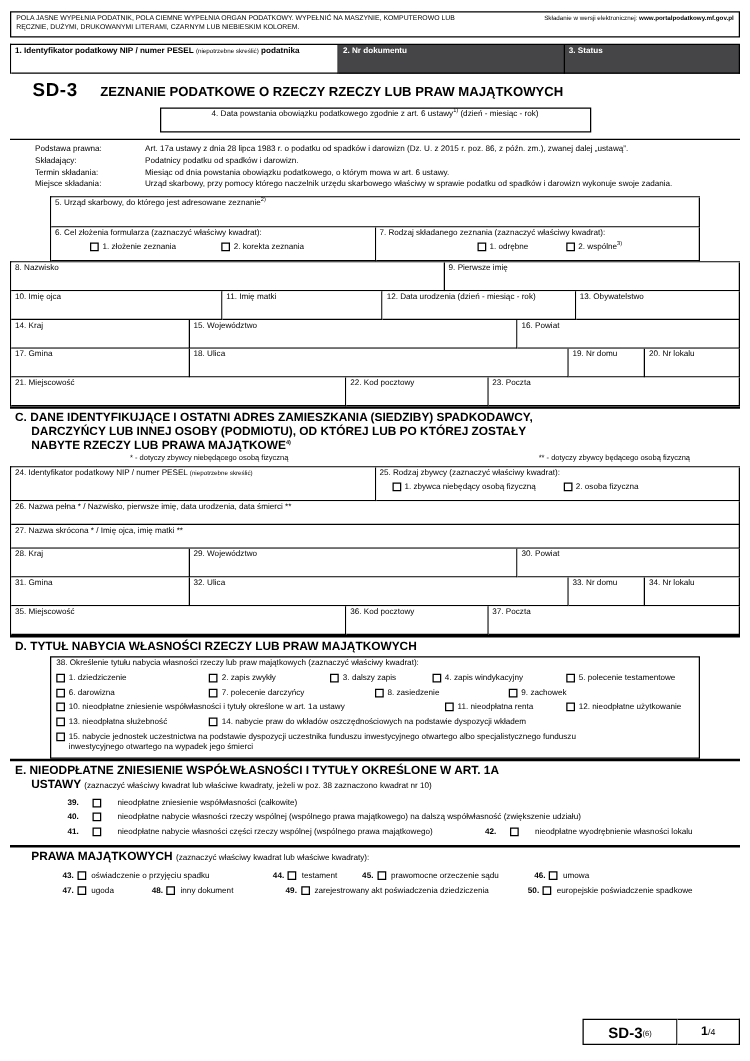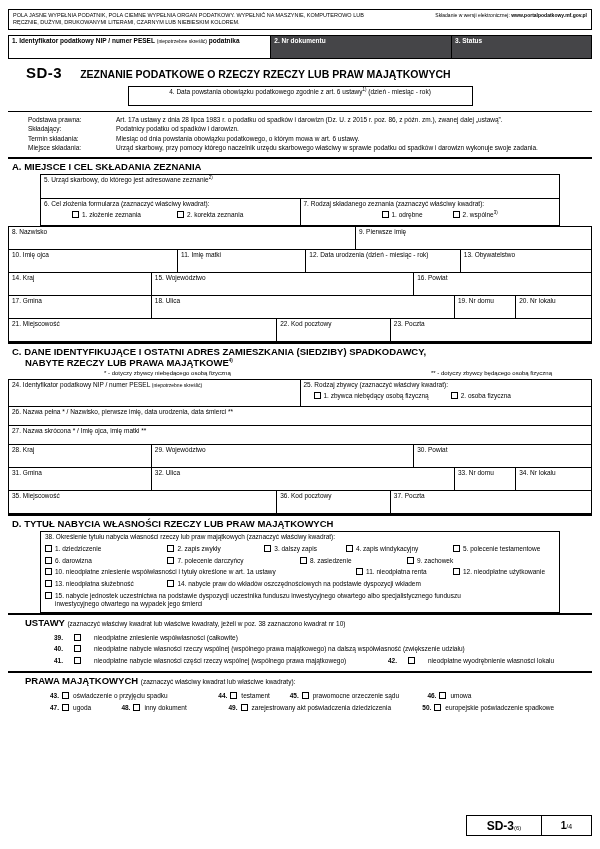--- a/index.html
+++ b/index.html
@@ -116,23 +116,20 @@
     <div class="legal-row">
       <span class="legal-label">Termin składania:</span>
       <span class="legal-text">Miesiąc od dnia powstania obowiązku podatkowego, o którym mowa w art. 6 ustawy.</span>
     </div>
     <div class="legal-row">
       <span class="legal-label">Miejsce składania:</span>
       <span class="legal-text">Urząd skarbowy, przy pomocy którego naczelnik urzędu skarbowego właściwy w sprawie podatku od spadków i darowizn wykonuje swoje zadania.</span>
     </div>
   </div>
 
-  <div class="sech">
-    <span>A. MIEJSCE I CEL SKŁADANIA ZEZNANIA</span>
-  </div>
   <div class="grid inset">
     <div class="row" style="height:24px">
       <div class="cell" style="width:100%">
         <span class="cl"><span>5. Urząd skarbowy, do którego jest adresowane zeznanie</span><span class="sup">2)</span></span>
       </div>
     </div>
     <div class="row" style="height:27px">
       <div class="cell" style="width:50%">
         <span class="cl">6. Cel złożenia formularza (zaznaczyć właściwy kwadrat):</span>
         <div class="opts" style="padding-left:28px;gap:36px">
@@ -218,20 +215,21 @@
           <span class="cl">22. Kod pocztowy</span>
         </div>
       <div class="cell" style="width:34.5%">
           <span class="cl">23. Poczta</span>
         </div>
     </div>
   </div>
 
   <div class="sech">
     <span>C. DANE IDENTYFIKUJĄCE I OSTATNI ADRES ZAMIESZKANIA (SIEDZIBY) SPADKODAWCY,</span>
+    <span class="ind">DARCZYŃCY LUB INNEJ OSOBY (PODMIOTU), OD KTÓREJ LUB PO KTÓREJ ZOSTAŁY</span>
     <span class="ind"><span>NABYTE RZECZY LUB PRAWA MAJĄTKOWE</span><span class="sup">4)</span></span>
     <span class="cnotes">
       <span>* - dotyczy zbywcy niebędącego osobą fizyczną</span>
       <span>** - dotyczy zbywcy będącego osobą fizyczną</span>
     </span>
   </div>
   <div class="grid">
     <div class="row" style="height:27px">
       <div class="cell" style="width:50%">
         <span class="cl"><span>24. Identyfikator podatkowy NIP / numer PESEL</span>
@@ -370,20 +368,21 @@
     </div>
     <div class="orow">
       <span class="opt" style="width:100%">
           <span class="cbx"></span>
           <span style="max-width:440px">15. nabycie jednostek uczestnictwa na podstawie dyspozycji uczestnika funduszu inwestycyjnego otwartego albo specjalistycznego funduszu inwestycyjnego otwartego na wypadek jego śmierci</span>
         </span>
     </div>
   </div>
 
   <div class="sech">
+    <span>E. NIEODPŁATNE ZNIESIENIE WSPÓŁWŁASNOŚCI I TYTUŁY OKREŚLONE W ART. 1A</span>
     <span class="ind"><span>USTAWY</span>
     <span class="note">(zaznaczyć właściwy kwadrat lub właściwe kwadraty, jeżeli w poz. 38 zaznaczono kwadrat nr 10)</span></span>
   </div>
   <div class="plain">
     <div class="erow">
       <span class="enum">39.</span>
       <span class="cbx"></span>
       <span>nieodpłatne zniesienie współwłasności (całkowite)</span>
     </div>
     <div class="erow">

